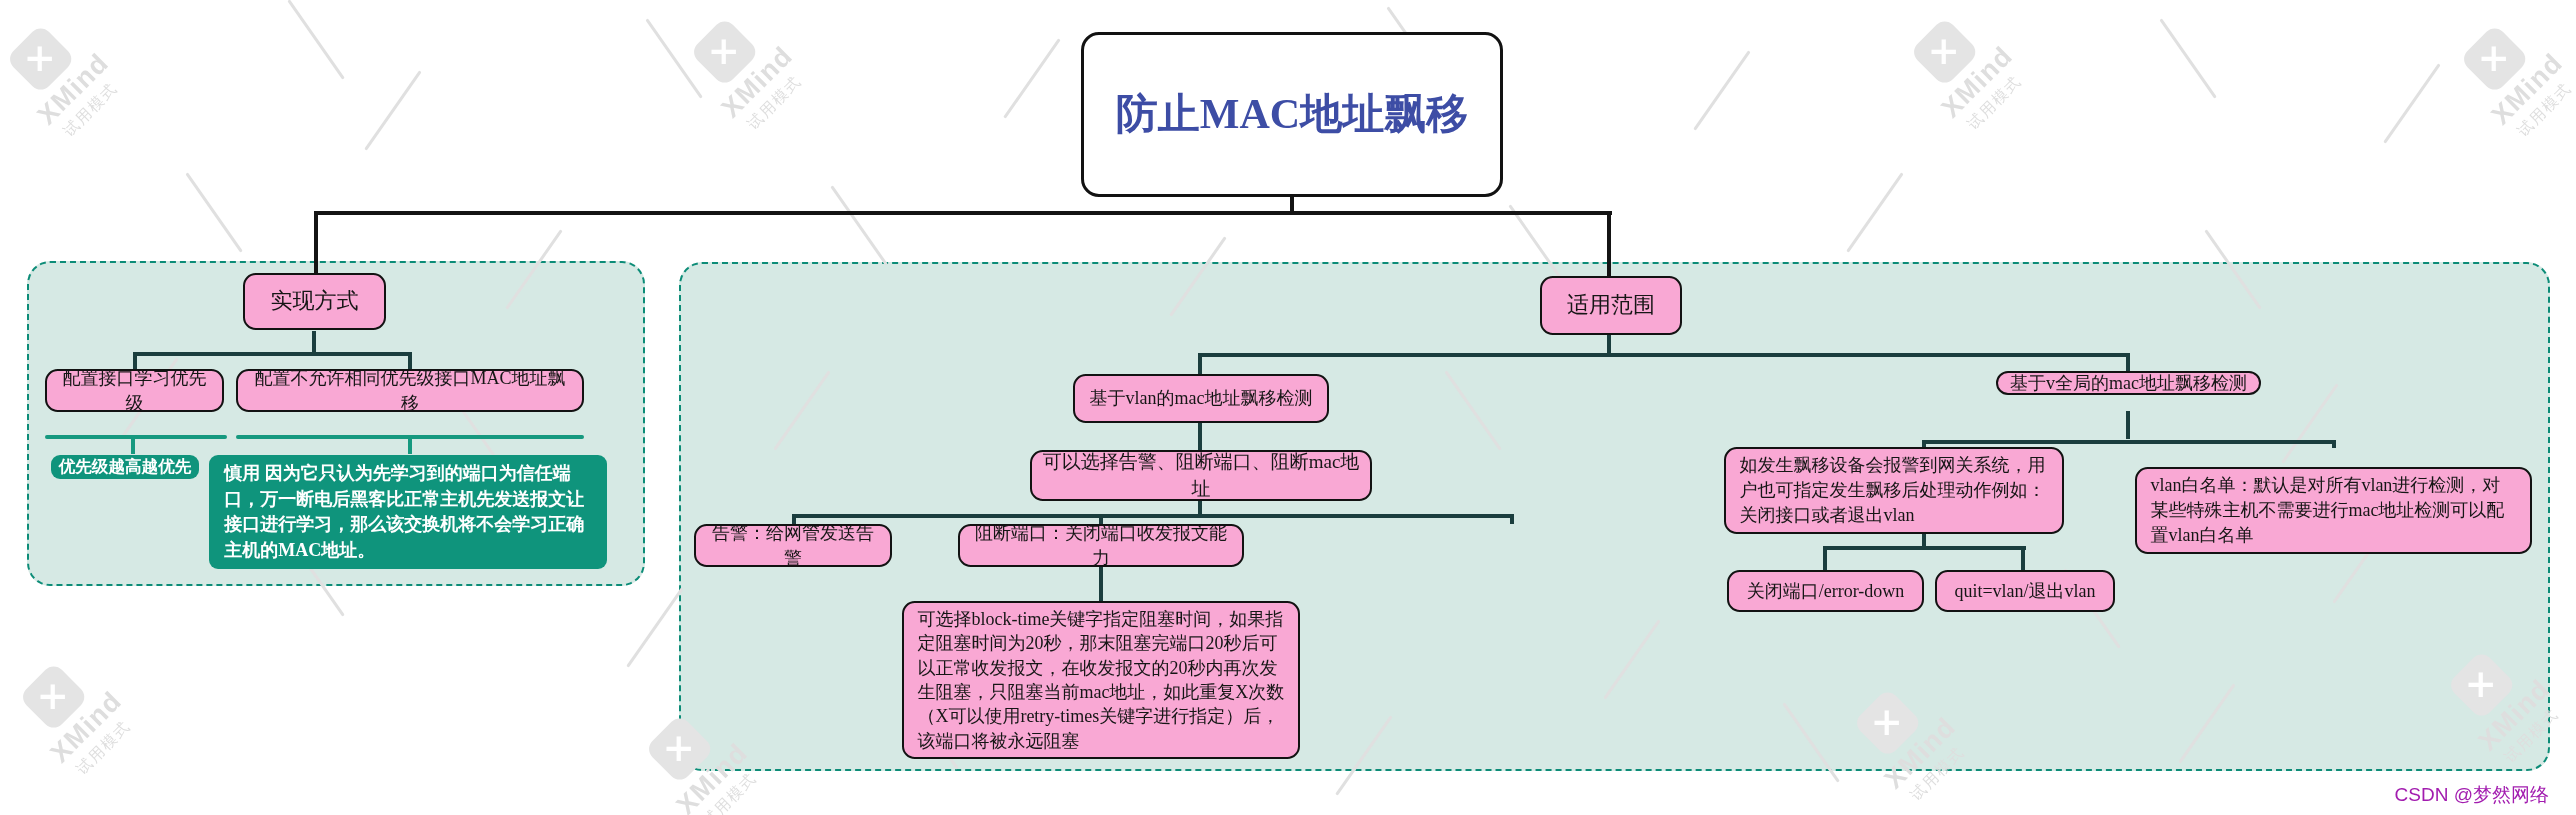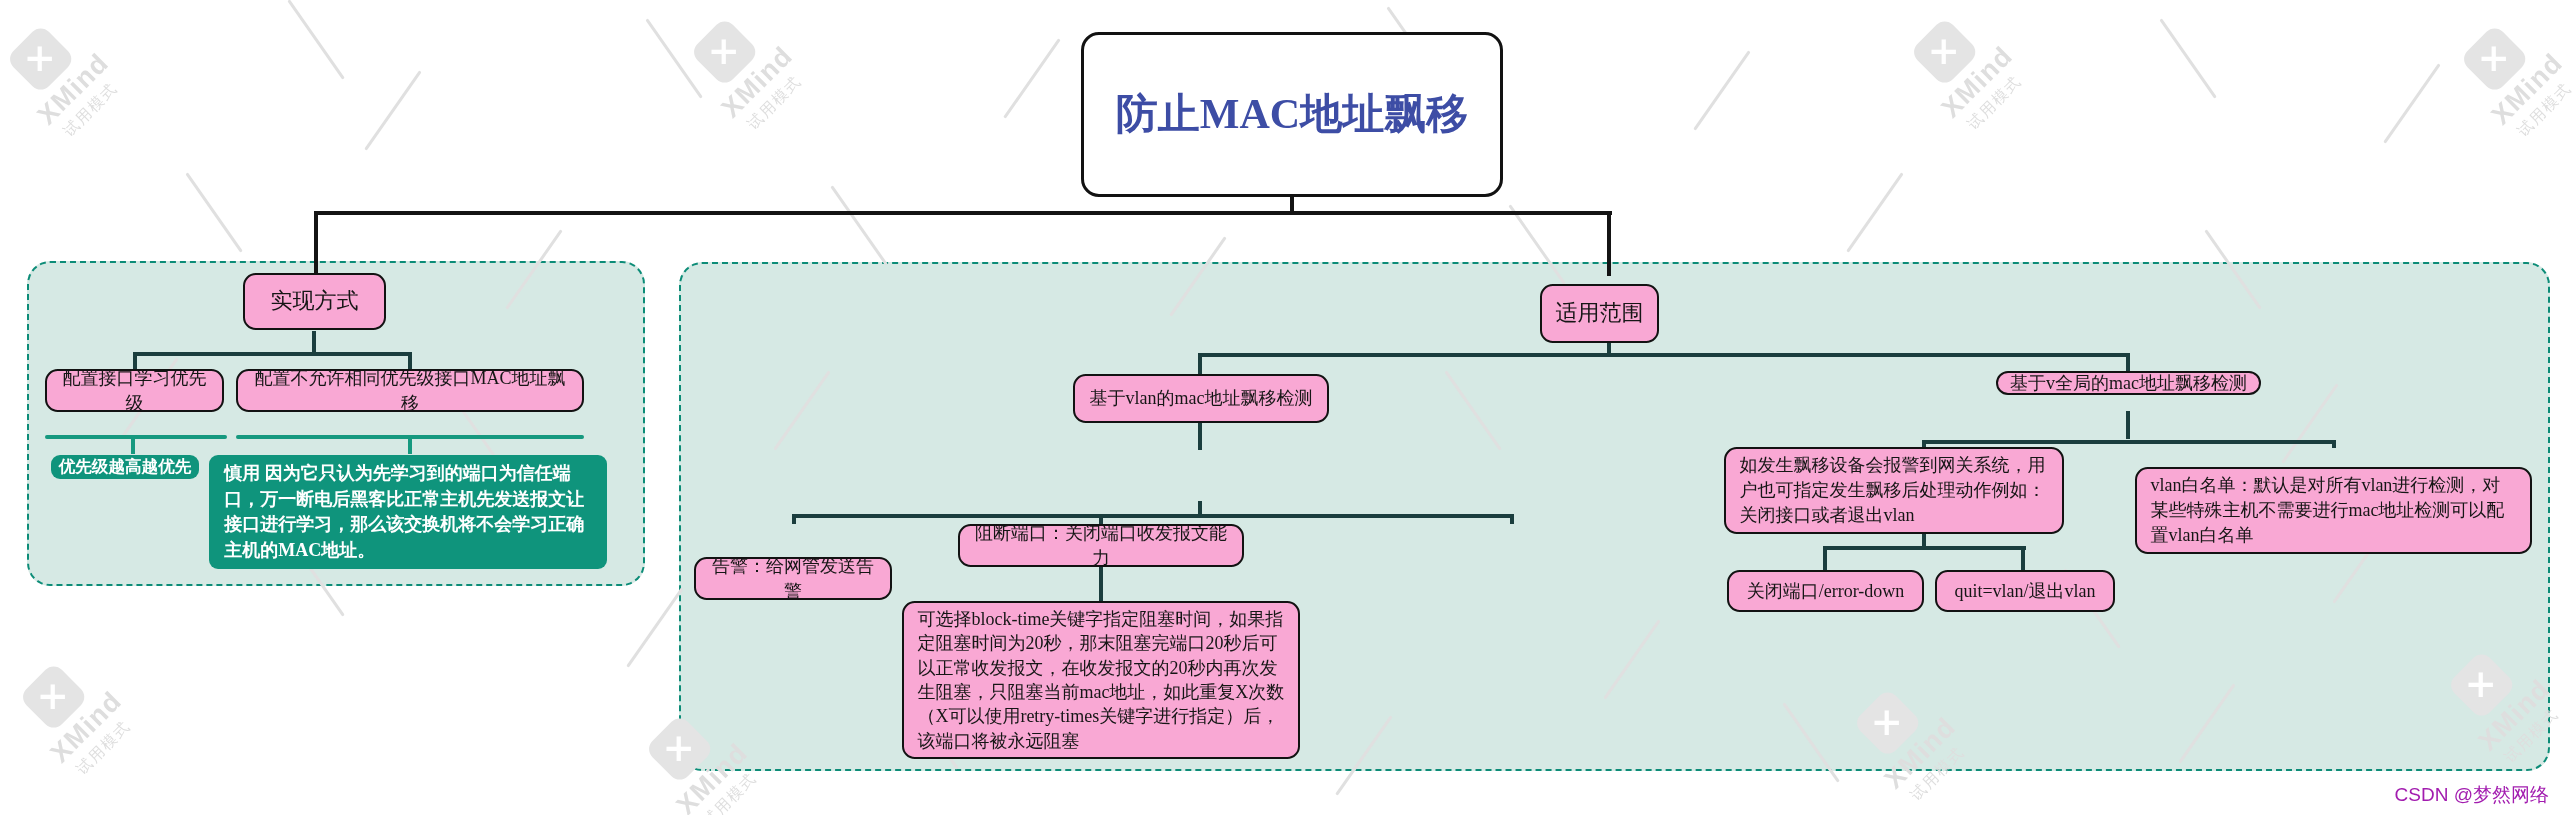--- a/index.html
+++ b/index.html
@@ -168,28 +168,31 @@
   <div class="node" style="left:236px;top:369px;width:348px;height:43px;font-size:18px;">
     <span>配置不允许相同优先级接口MAC地址飘移</span>
   </div>
   <div class="callout center" style="left:51px;top:455px;width:148px;height:24px;font-size:16.6px;">
     <span>优先级越高越优先</span>
   </div>
   <div class="callout pad" style="left:209px;top:455px;width:398px;height:114px;">
     <span>慎用 因为它只认为先学习到的端口为信任端口，万一断电后黑客比正常主机先发送报文让接口进行学习，那么该交换机将不会学习正确主机的MAC地址。</span>
   </div>
 
-  <div class="node big" style="left:1540px;top:276px;width:119px;height:59px;margin-top:8px;">
+  <div class="node big" style="left:1540px;top:276px;width:142px;height:59px;">
     <span>适用范围</span>
   </div>
 
   <div class="node" style="left:1073px;top:374px;width:256px;height:49px;font-size:18px;">
     <span>基于vlan的mac地址飘移检测</span>
   </div>
-  <div class="node" style="left:694px;top:524px;width:198px;height:43px;font-size:18px;margin-top:33px;">
+  <div class="node" style="left:1030px;top:450px;width:342px;height:51px;">
+    <span>可以选择告警、阻断端口、阻断mac地址</span>
+  </div>
+  <div class="node" style="left:694px;top:524px;width:198px;height:43px;font-size:18px;">
     <span>告警：给网管发送告警</span>
   </div>
   <div class="node" style="left:958px;top:524px;width:286px;height:43px;font-size:18px;">
     <span>阻断端口：关闭端口收发报文能力</span>
   </div>
   <div class="node pad" style="left:902px;top:601px;width:398px;height:158px;line-height:1.36;">
     <span>可选择block-time关键字指定阻塞时间，如果指定阻塞时间为20秒，那末阻塞完端口20秒后可以正常收发报文，在收发报文的20秒内再次发生阻塞，只阻塞当前mac地址，如此重复X次数（X可以使用retry-times关键字进行指定）后，该端口将被永远阻塞</span>
   </div>
 
   <div class="node" style="left:1996px;top:371px;width:265px;height:24px;font-size:18px;">

